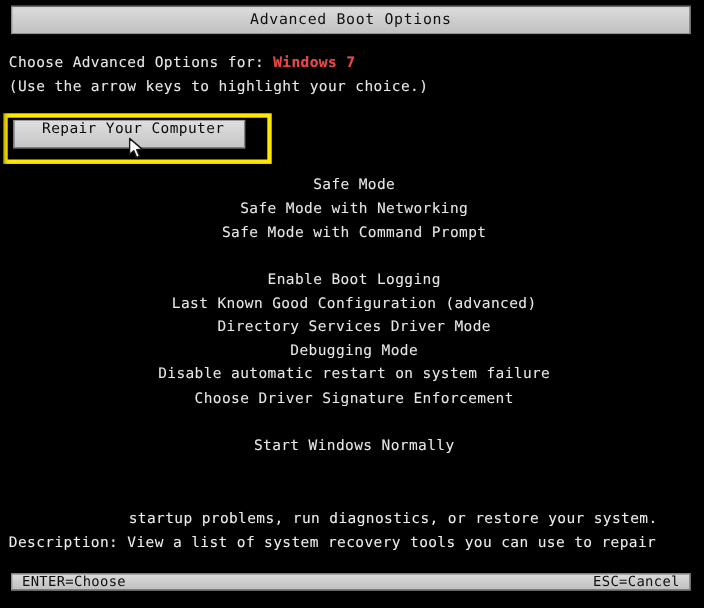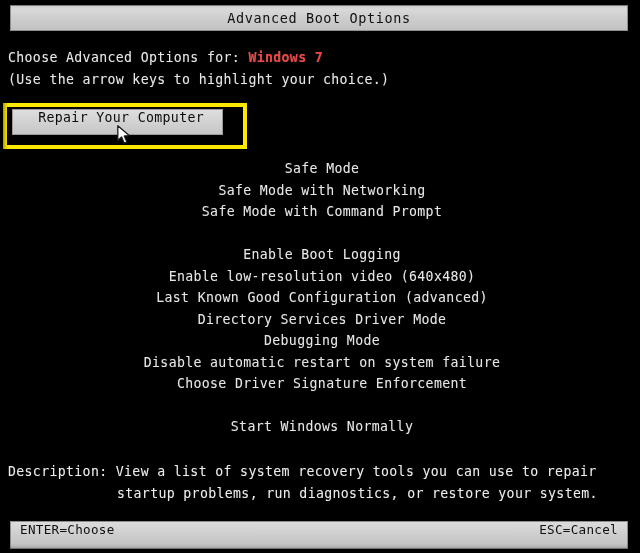--- a/index.html
+++ b/index.html
@@ -148,26 +148,26 @@
   #description .desc-line.indent {
     padding-left: 109px;
   }
 
   
   #status-bar {
     position: absolute;
     left: 10px;
     top: 521px;
     width: 618px;
-    height: 28px;
+    height: 16px;
     background: linear-gradient(to bottom, #dcdcdc 0%, #cdcdcd 50%, #c0c0c0 100%);
     border: 1px solid #8e8e8e;
     box-sizing: border-box;
     display: flex;
-    align-items: flex-start;
+    align-items: flex-end;
     justify-content: space-between;
     padding: 0 9px;
   }
   #status-bar .status-text {
     color: #101010;
     font-size: 12.6px;
     letter-spacing: 0.3px;
     white-space: nowrap;
   }
 </style>
@@ -193,33 +193,32 @@
   <svg id="mouse-cursor" viewBox="0 0 14 20">
     <polygon points="0.8,0.8 0.8,15.5 4.6,12.0 7.2,18.2 9.9,17.0 7.3,11.0 12.2,10.6" fill="#ffffff" stroke="#1a1a1a" stroke-width="1.3" stroke-linejoin="round"></polygon>
   </svg>
 
   <div id="menu-list">
     <div class="menu-item">Safe Mode</div>
     <div class="menu-item">Safe Mode with Networking</div>
     <div class="menu-item">Safe Mode with Command Prompt</div>
     <div class="menu-item spacer"> </div>
     <div class="menu-item">Enable Boot Logging</div>
-    <div class="menu-item">Enable low-resolution video (640x480)</div>
     <div class="menu-item">Last Known Good Configuration (advanced)</div>
     <div class="menu-item">Directory Services Driver Mode</div>
     <div class="menu-item">Debugging Mode</div>
     <div class="menu-item">Disable automatic restart on system failure</div>
     <div class="menu-item">Choose Driver Signature Enforcement</div>
     <div class="menu-item spacer"> </div>
     <div class="menu-item">Start Windows Normally</div>
   </div>
 
   <div id="description">
+    <div class="desc-line indent">startup problems, run diagnostics, or restore your system.</div>
     <div class="desc-line">Description: View a list of system recovery tools you can use to repair</div>
-    <div class="desc-line indent">startup problems, run diagnostics, or restore your system.</div>
   </div>
 
   <div id="status-bar">
     <span class="status-text">ENTER=Choose</span>
     <span class="status-text">ESC=Cancel</span>
   </div>
 
   <div class="frame-edge"></div>
 </div>
 

